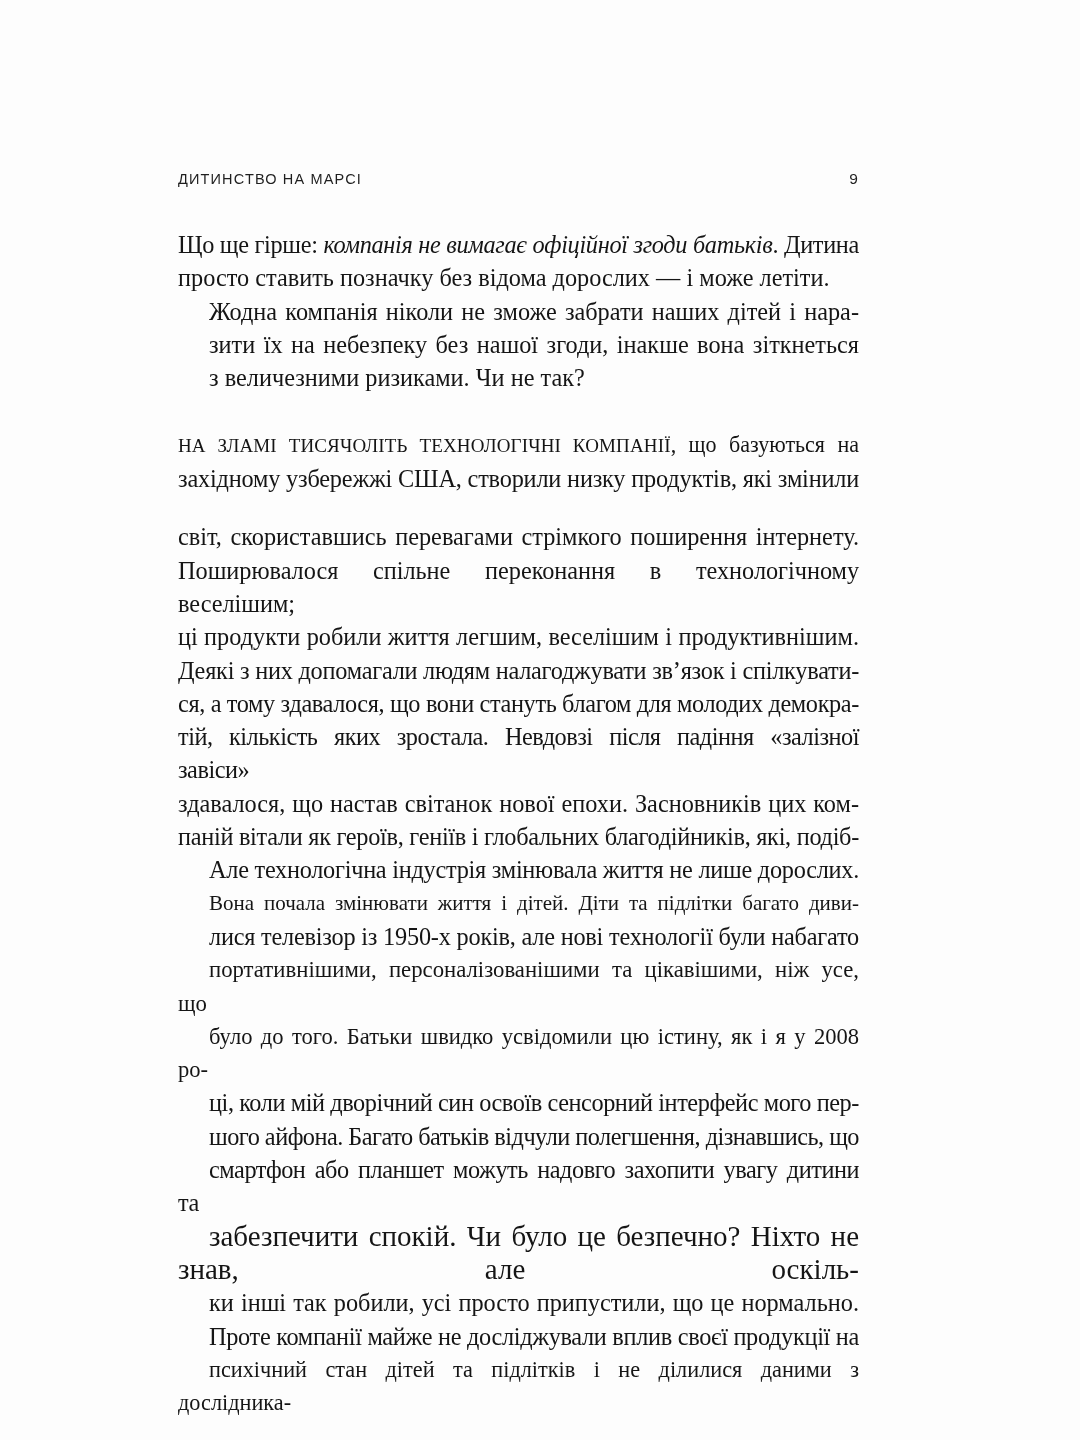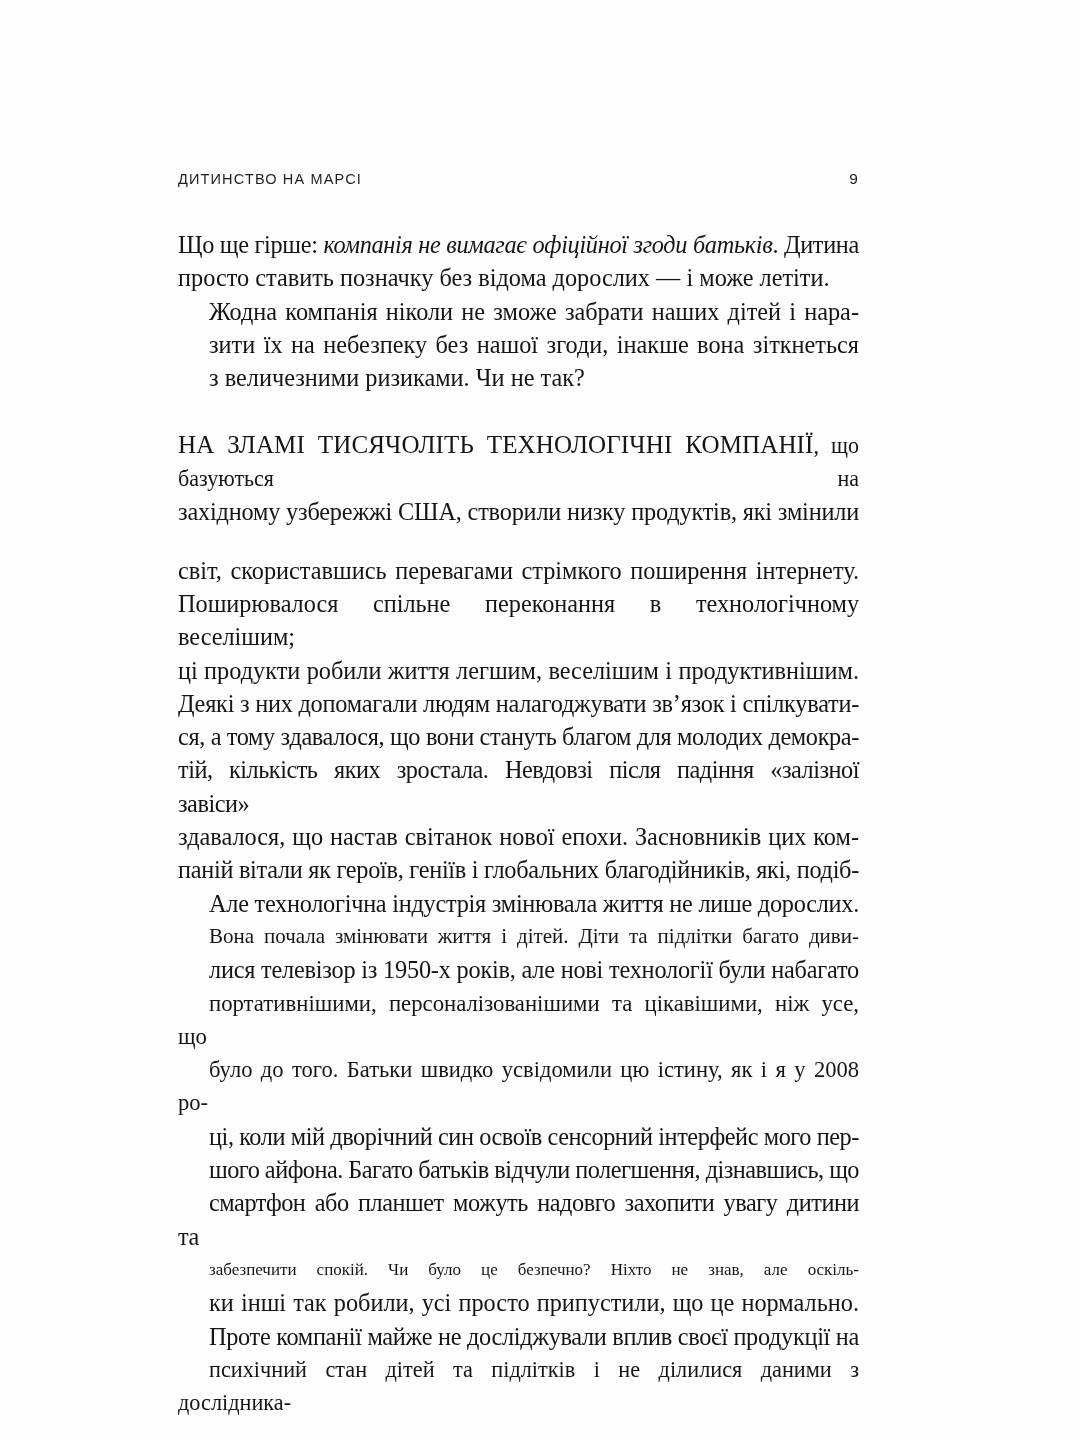--- a/index.html
+++ b/index.html
@@ -85,21 +85,21 @@
   }
   .ln.last {
     text-align-last: left;
   }
 
   em.ital {
     font-style: italic;
   }
 
   .lead-caps {
-    font-size: 25px;
+    font-size: 19px;
     letter-spacing: 0.15px;
     font-family: Liberation Serif, serif;
   }
 </style>
 </head>
 <body style="background: rgb(253, 253, 253);">
 
 <div class="page">
 
   <div class="running-head">
@@ -131,21 +131,21 @@
       </p>
       <p class="body-par indent">
         <span class="ln" style="text-indent: 31px; white-space: normal; display: block; width: 681px; letter-spacing: -0.266667px; text-align: justify;"><span>Але технологічна індустрія змінювала життя не лише дорослих.</span></span>
         <span class="ln" style="white-space: normal; display: block; width: 681px; letter-spacing: 0px; font-size: 21px; text-align: justify;"><span>Вона почала змінювати життя і дітей. Діти та підлітки багато диви-</span></span>
         <span class="ln" style="white-space: normal; display: block; width: 681px; letter-spacing: -0.215385px; text-align: justify;"><span>лися телевізор із 1950-х років, але нові технології були набагато</span></span>
         <span class="ln" style="white-space: normal; display: block; width: 681px; letter-spacing: 0px; font-size: 22.76px; text-align: justify;"><span>портативнішими, персоналізованішими та цікавішими, ніж усе, що</span></span>
         <span class="ln" style="white-space: normal; display: block; width: 681px; letter-spacing: 0px; font-size: 22.55px; text-align: justify;"><span>було до того. Батьки швидко усвідомили цю істину, як і я у 2008 ро-</span></span>
         <span class="ln" style="white-space: normal; display: block; width: 681px; letter-spacing: -0.428571px; text-align: justify;"><span>ці, коли мій дворічний син освоїв сенсорний інтерфейс мого пер-</span></span>
         <span class="ln" style="white-space: normal; display: block; width: 681px; letter-spacing: -0.516129px; text-align: justify;"><span>шого айфона. Багато батьків відчули полегшення, дізнавшись, що</span></span>
         <span class="ln" style="white-space: normal; display: block; width: 681px; letter-spacing: -0.466667px; text-align: justify;"><span>смартфон або планшет можуть надовго захопити увагу дитини та</span></span>
-        <span class="ln" style="white-space: normal; display: block; width: 681px; letter-spacing: 0px; font-size: 17px; text-align: justify;"><span>забезпечити спокій. Чи було це безпечно? Ніхто не знав, але оскіль-</span></span>
+        <span class="ln" style="white-space: normal; display: block; width: 681px; letter-spacing: 0px; font-size: 29px; text-align: justify;"><span>забезпечити спокій. Чи було це безпечно? Ніхто не знав, але оскіль-</span></span>
         <span class="ln" style="white-space: normal; display: block; width: 681px; text-align: justify;"><span>ки інші так робили, усі просто припустили, що це нормально.</span></span>
       </p>
       <p class="body-par indent">
         <span class="ln" style="text-indent: 31px; white-space: normal; display: block; width: 681px; letter-spacing: -0.311475px; text-align: justify;"><span>Проте компанії майже не досліджували вплив своєї продукції на</span></span>
         <span class="ln" style="white-space: normal; display: block; width: 681px; letter-spacing: 0px; font-size: 22.27px; text-align: justify;"><span>психічний стан дітей та підлітків і не ділилися даними з дослідника-</span></span>
       </p>
     </div>
 
 </div>
 

